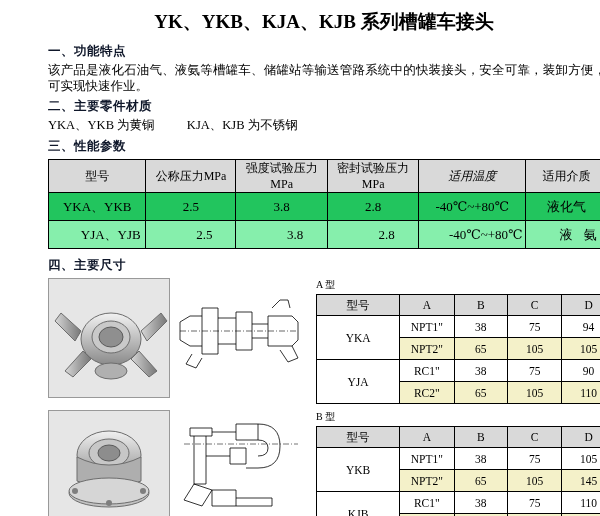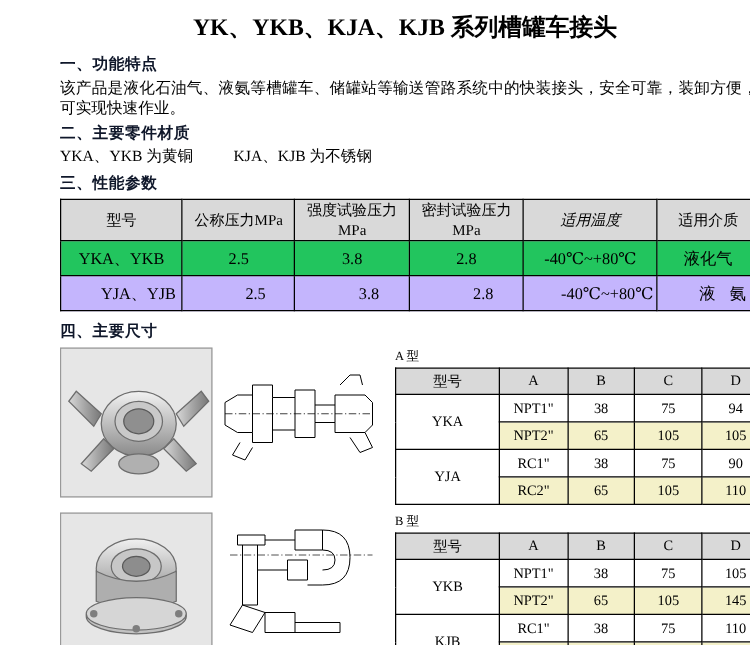--- a/index.html
+++ b/index.html
@@ -74,21 +74,21 @@
     background: #d9d9d9;
     height: 24px;
     font-size: 12px;
   }
   .spec-table tbody td {
     background: #22c55e;
     height: 27px;
     font-size: 13px;
   }
   .spec-table tbody tr:nth-child(2) td {
-    background: #c4b5fd;
+    background: #86efac;
     padding-left: 27px;
   }
   .sp-model { width: 110px; }
   .sp-c2 { width: 108px; }
   .sp-c3 { width: 110px; }
   .sp-c4 { width: 110px; }
   .sp-c5 { width: 108px; font-style: italic; }
   .sp-c6 { width: 96px; }
   .wide-sp { letter-spacing: 4px; font-family: Liberation Serif, serif; }
   

